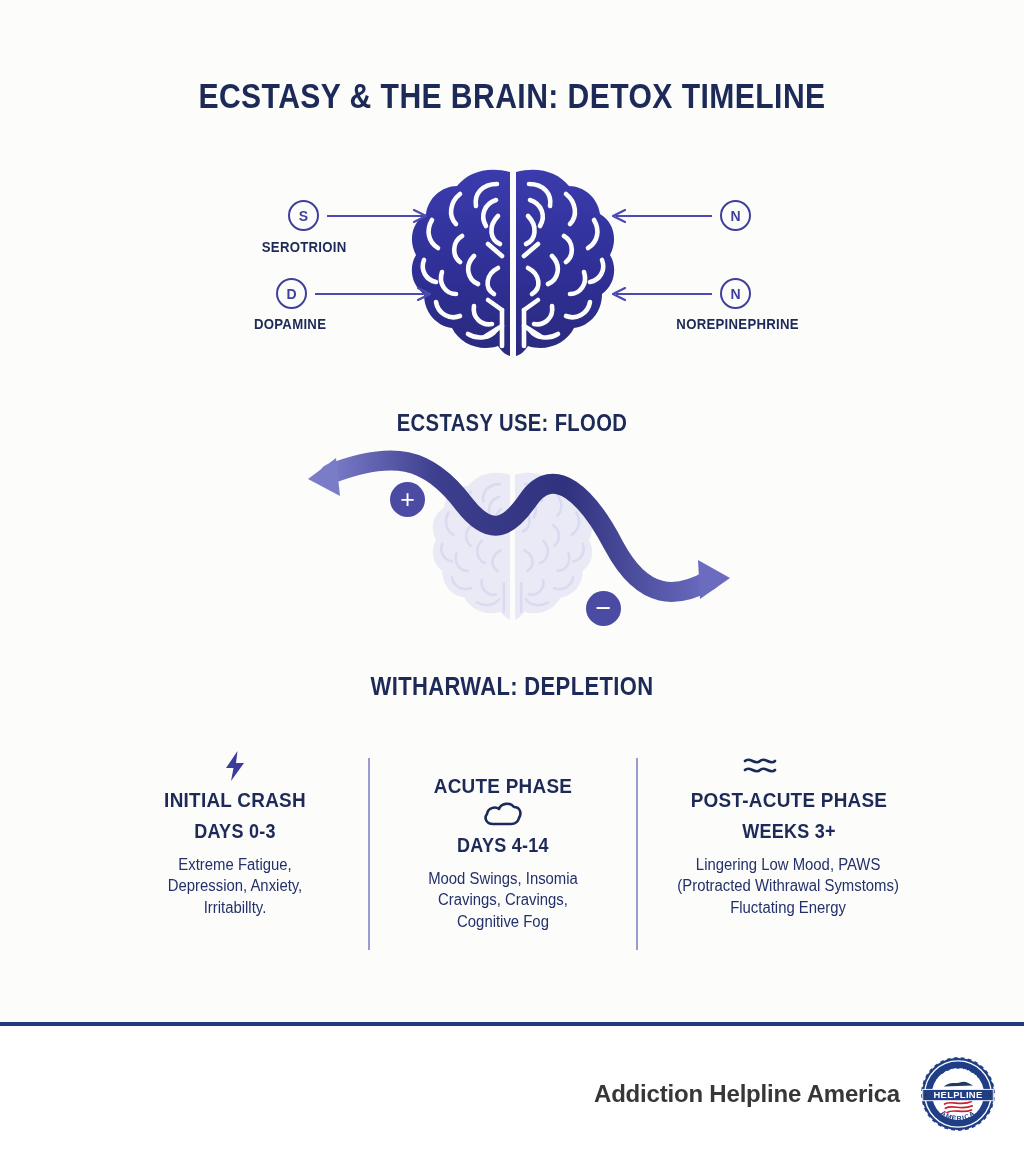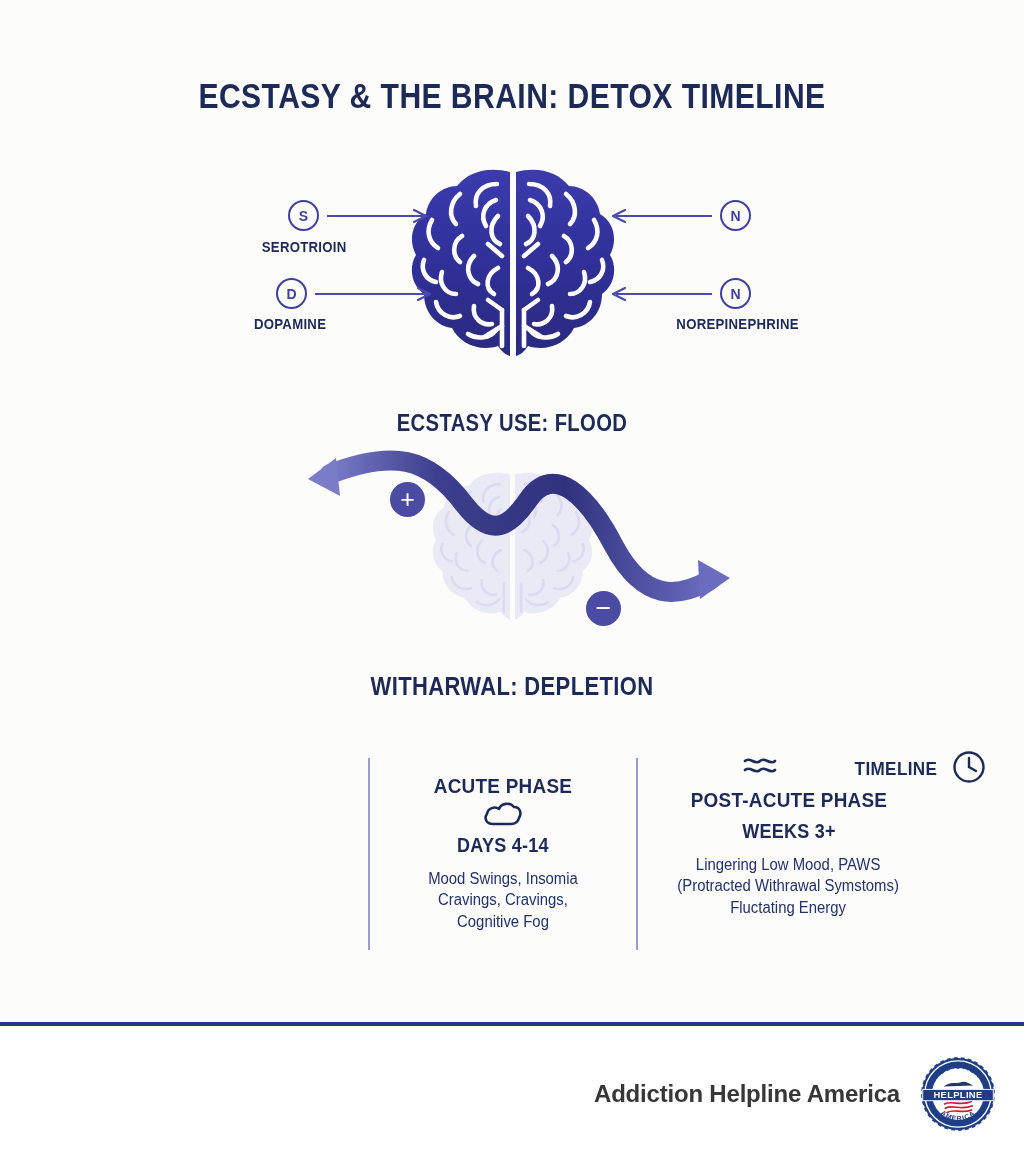--- a/index.html
+++ b/index.html
@@ -469,20 +469,36 @@
 
   <div class="badge" id="badge-plus">+</div>
   <div class="badge" id="badge-minus">−</div>
 
   <div class="caption" id="cap-depletion">WITHARWAL: DEPLETION</div>
 
   <div class="phases">
     <div class="vdiv" id="vdiv-1"></div>
     <div class="vdiv" id="vdiv-2"></div>
 
+    <div class="col" id="col-1">
+      <div class="col-icon-row">
+        <span>
+          <svg width="22" height="30" viewBox="0 0 22 30" aria-hidden="true">
+            <path d="M13.5 0 L2 17 L9.5 17 L7 30 L20 12 L12 12 Z" fill="#3c3c9b"></path>
+          </svg>
+        </span>
+      </div>
+      <div class="col-title">INITIAL CRASH</div>
+      <div class="col-days">DAYS 0-3</div>
+      <div class="col-body">
+        <div>Extreme Fatigue,</div>
+        <div>Depression, Anxiety,</div>
+        <div>Irritabillty.</div>
+      </div>
+    </div>
 
     <div class="col" id="col-2">
       <div class="col-title" style="margin-top:26px;">ACUTE PHASE</div>
       <div class="col-icon-row" style="height:34px;">
         <span>
           <svg width="42" height="28" viewBox="0 0 42 28" aria-hidden="true">
             <path d="M11 25 C4 25 2 19 5 15 C6 9 13 7 17 10 C19 4 28 3 32 8
                      C38 8 40 14 37 19 C36 23 33 25 29 25 Z" fill="none" stroke="#1d2a57" stroke-width="2.6" stroke-linejoin="round" stroke-linecap="round"></path>
           </svg>
         </span>
@@ -498,30 +514,20 @@
     <div class="col" id="col-3">
       <div class="col-icon-row" style="position:relative; justify-content:flex-start; padding-left:96px;">
         <span>
           <svg width="40" height="22" viewBox="0 0 40 22" aria-hidden="true">
             <g fill="none" stroke="#1d2a57" stroke-width="2.6" stroke-linecap="round">
               <path d="M3 6 C8 1 13 11 18 6 C23 1 28 11 33 6"></path>
               <path d="M3 15 C8 10 13 20 18 15 C23 10 28 20 33 15"></path>
             </g>
           </svg>
         </span>
-        <div class="timeline-tag">
-          <span class="timeline-label">TIMELINE</span>
-          <span>
-            <svg width="34" height="34" viewBox="0 0 34 34" aria-hidden="true">
-              <circle cx="17" cy="17" r="14.5" fill="none" stroke="#1d2a57" stroke-width="2.4"></circle>
-              <line x1="17" y1="17" x2="17" y2="8" stroke="#1d2a57" stroke-width="2.4" stroke-linecap="round"></line>
-              <line x1="17" y1="17" x2="24" y2="21" stroke="#1d2a57" stroke-width="2.4" stroke-linecap="round"></line>
-            </svg>
-          </span>
-        </div>
       </div>
       <div class="col-title" style="padding-right:60px;">POST-ACUTE PHASE</div>
       <div class="col-days" style="padding-right:60px;">WEEKS 3+</div>
       <div class="col-body" style="padding-right:60px;">
         <div>Lingering Low Mood, PAWS</div>
         <div>(Protracted Withrawal Symstoms)</div>
         <div>Fluctating Energy</div>
       </div>
     </div>
   </div>

